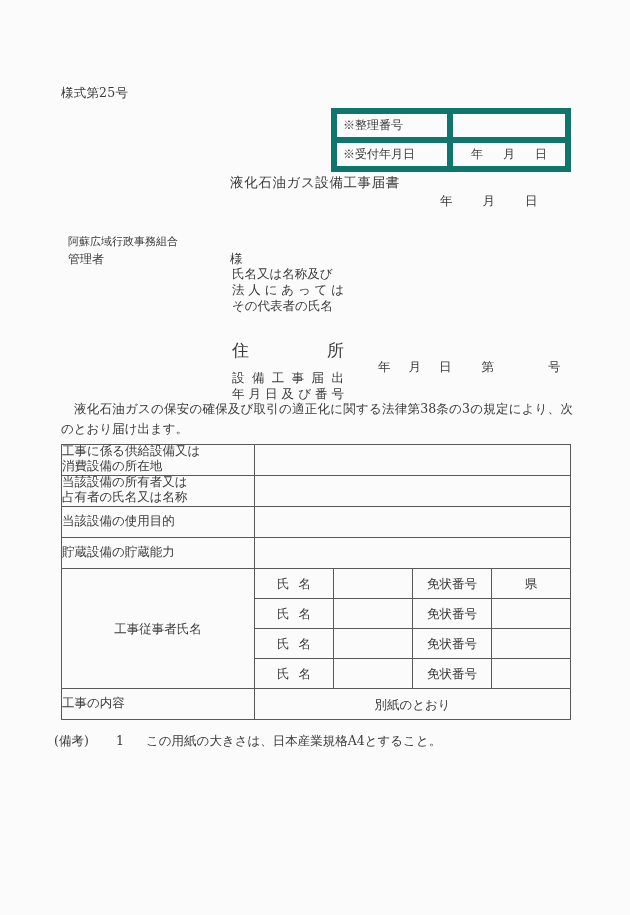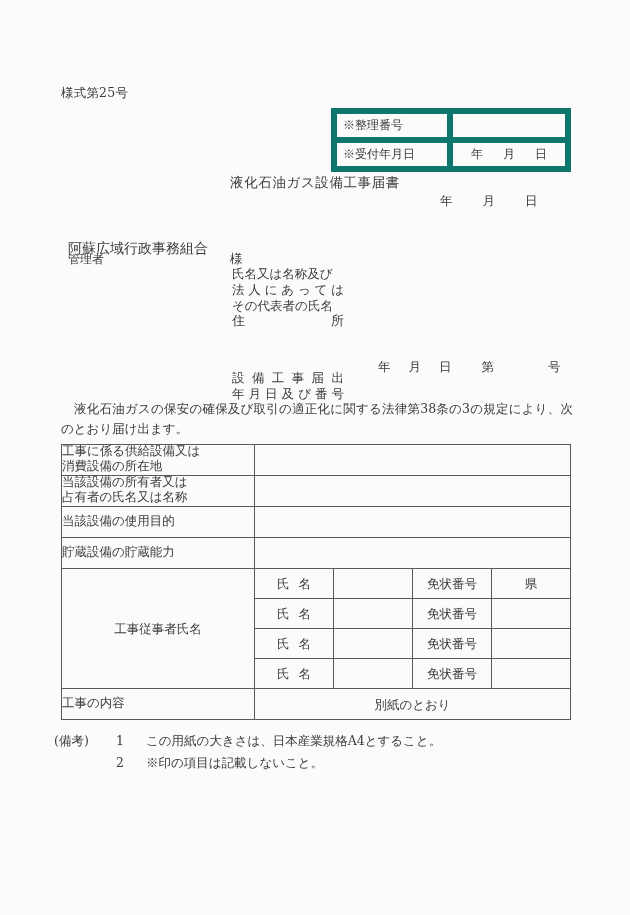--- a/index.html
+++ b/index.html
@@ -71,22 +71,22 @@
     font-size: 12.5px;
     white-space: nowrap;
   }
   .title-date .y { margin-right: 30px; }
   .title-date .m { margin-right: 30px; }
 
   
   .addressee-org {
     position: absolute;
     left: 68px;
-    top: 240px;
-    font-size: 14px;
+    top: 234px;
+    font-size: 11px;
     white-space: nowrap;
   }
   .addressee-role {
     position: absolute;
     left: 68px;
     top: 251px;
     font-size: 12px;
     white-space: nowrap;
   }
   .addressee-honorific {
@@ -108,22 +108,22 @@
   .spread-3 {
     display: inline-block;
     width: 112px;
     text-align: justify;
     text-align-last: justify;
   }
 
   .addr-row {
     position: absolute;
     left: 232px;
-    top: 312px;
-    font-size: 13px;
+    top: 339px;
+    font-size: 17px;
     white-space: nowrap;
   }
   .addr-row .spread-2 {
     display: inline-block;
     width: 112px;
     text-align: justify;
     text-align-last: justify;
   }
 
   .notif-label {
@@ -339,18 +339,15 @@
       <td class="rowlabel">工事の内容</td>
       <td class="content-value" colspan="4">別紙のとおり</td>
     </tr>
   </tbody>
     </table>
 
   <div class="remarks">
     <div class="rrow">
       <span class="rlabel">(備考)</span><span class="rnum">1</span><span>この用紙の大きさは、日本産業規格A4とすること。</span>
     </div>
-    <div class="rrow">
-      <span class="rspacer"></span><span class="rnum">2</span><span>※印の項目は記載しないこと。</span>
-    </div>
   </div>
 
 </div>
 
 </body></html>

